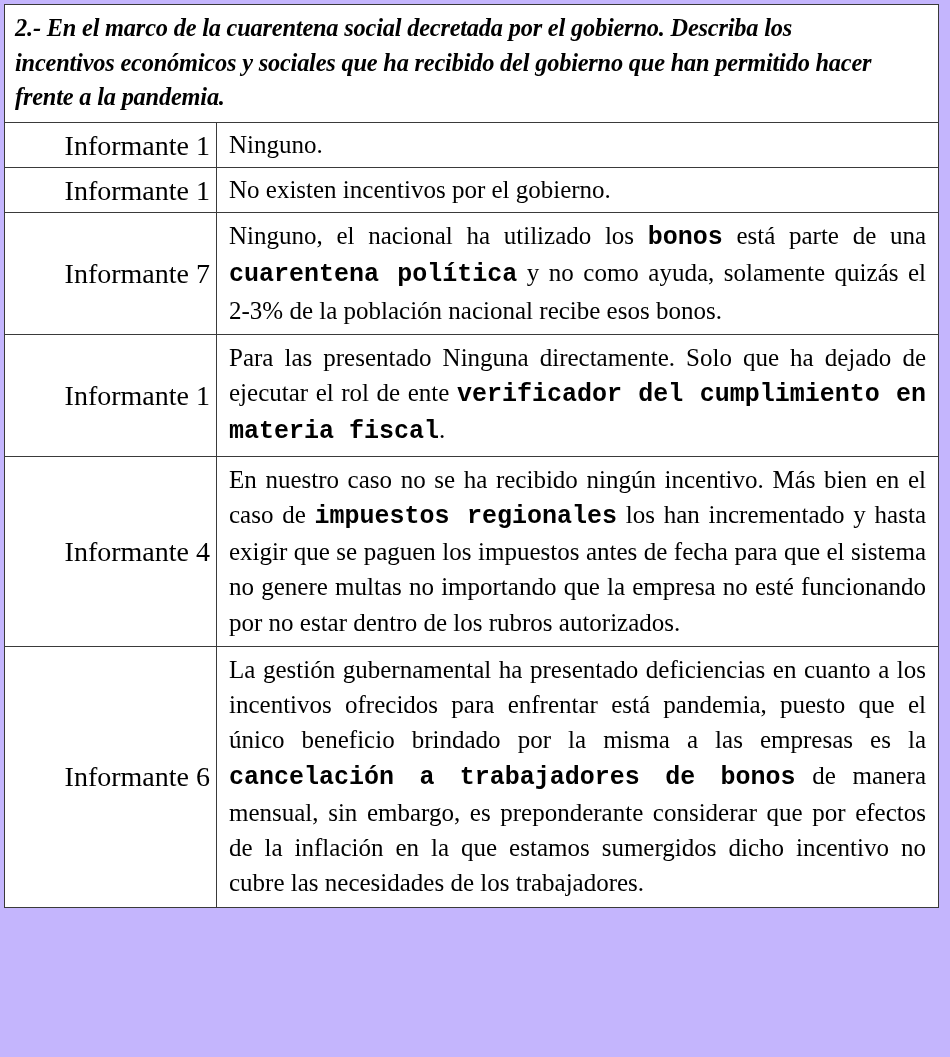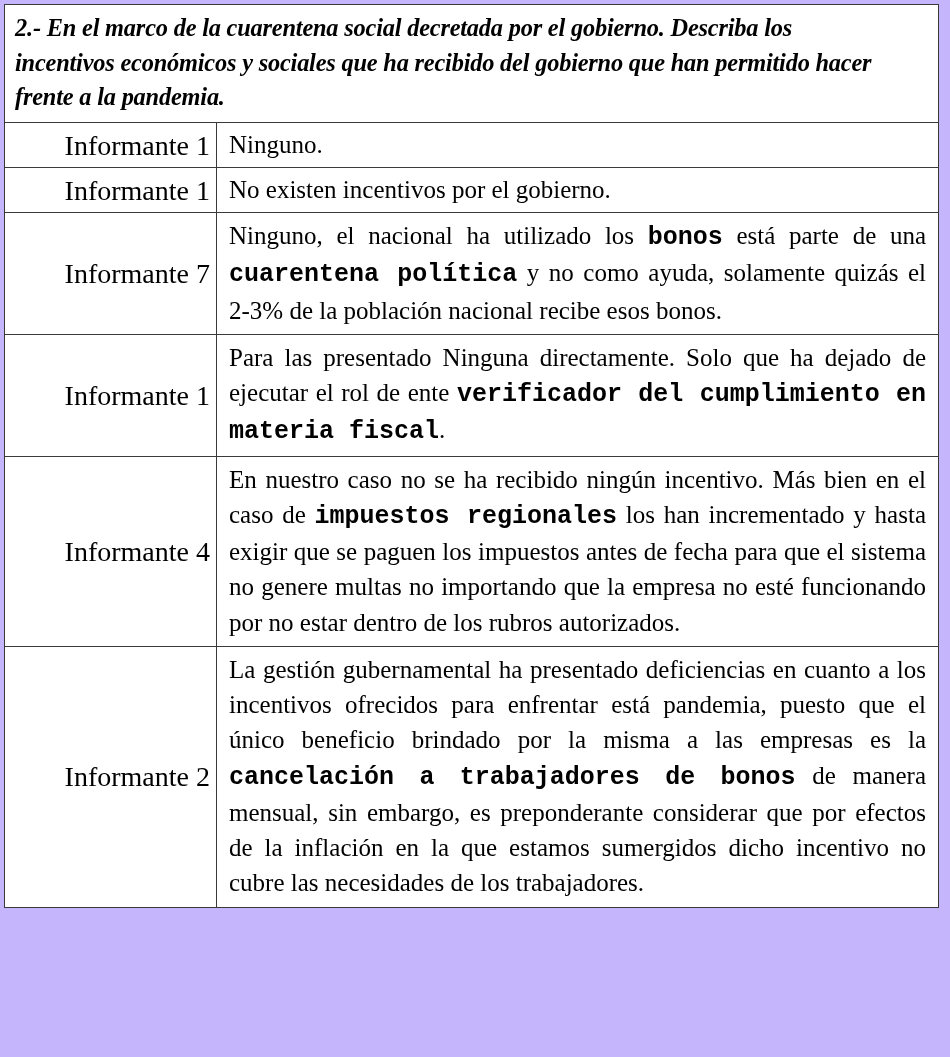--- a/index.html
+++ b/index.html
@@ -130,20 +130,20 @@
             <p><span>Para las presentado Ninguna directamente. Solo que ha dejado de ejecutar el rol de ente </span><b>verificador del cumplimiento en materia fiscal</b><span>.</span></p>
           </td>
         </tr>
         <tr>
           <td class="label-cell">Informante 4</td>
           <td class="answer-cell">
             <p><span>En nuestro caso no se ha recibido ningún incentivo. Más bien en el caso de </span><b>impuestos regionales</b><span> los han incrementado y hasta exigir que se paguen los impuestos antes de fecha para que el sistema no genere multas no importando que la empresa no esté funcionando por no estar dentro de los rubros autorizados.</span></p>
           </td>
         </tr>
         <tr>
-          <td class="label-cell">Informante 2</td>
+          <td class="label-cell">Informante 6</td>
           <td class="answer-cell">
             <p><span>La gestión gubernamental ha presentado deficiencias en cuanto a los incentivos ofrecidos para enfrentar está pandemia, puesto que el único beneficio brindado por la misma a las empresas es la </span><b>cancelación a trabajadores de bonos</b><span> de manera mensual, sin embargo, es preponderante considerar que por efectos de la inflación en la que estamos sumergidos dicho incentivo no cubre las necesidades de los trabajadores.</span></p>
           </td>
         </tr>
       </tbody>
   </table>
 </div>
 
 </body></html>

